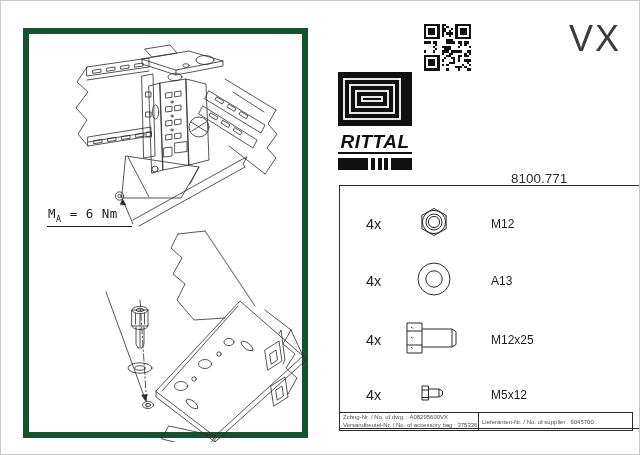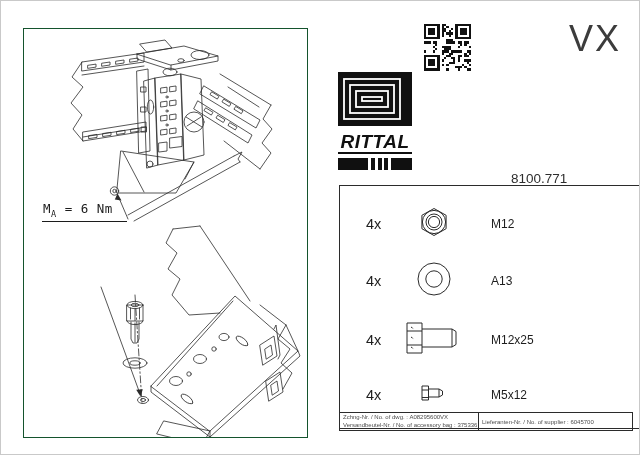--- a/index.html
+++ b/index.html
@@ -1,20 +1,20 @@
 <!DOCTYPE html>
 <html><head>
 <meta charset="utf-8">
 <style>
   html,body{margin:0;padding:0;background:#fff;}
   .page{position:relative;width:640px;height:455px;background:#fff;border:1px solid #c9c9c9;
         box-sizing:border-box;font-family:"Liberation Sans",sans-serif;overflow:hidden;color:#1d1d1d;}
 
   
-  .draw-panel{position:absolute;left:22px;top:27px;width:285px;height:410px;border:1px solid #14532d;box-sizing:border-box;}
+  .draw-panel{position:absolute;left:22px;top:27px;width:285px;height:410px;border:6px solid #14532d;box-sizing:border-box;}
   .draw-svg{position:absolute;left:0;top:0;width:283px;height:408px;}
   .draw-svg path,.draw-svg line,.draw-svg ellipse,.draw-svg circle,.draw-svg polyline,.draw-svg rect{
       stroke:#2b2b2b;stroke-width:.8;fill:none;stroke-linejoin:round;stroke-linecap:round;}
   .torque{position:absolute;font-family:"DejaVu Sans Mono","Liberation Mono",monospace;
           font-size:12.5px;color:#1c1c1c;border-bottom:1.2px solid #1c1c1c;letter-spacing:.5px;
           padding:0 14px 2px 1px;white-space:nowrap;}
   .torque sub{font-size:8.5px;}
   .t1{left:18px;top:172px;}
   .t2{left:11px;top:232px;}
 

